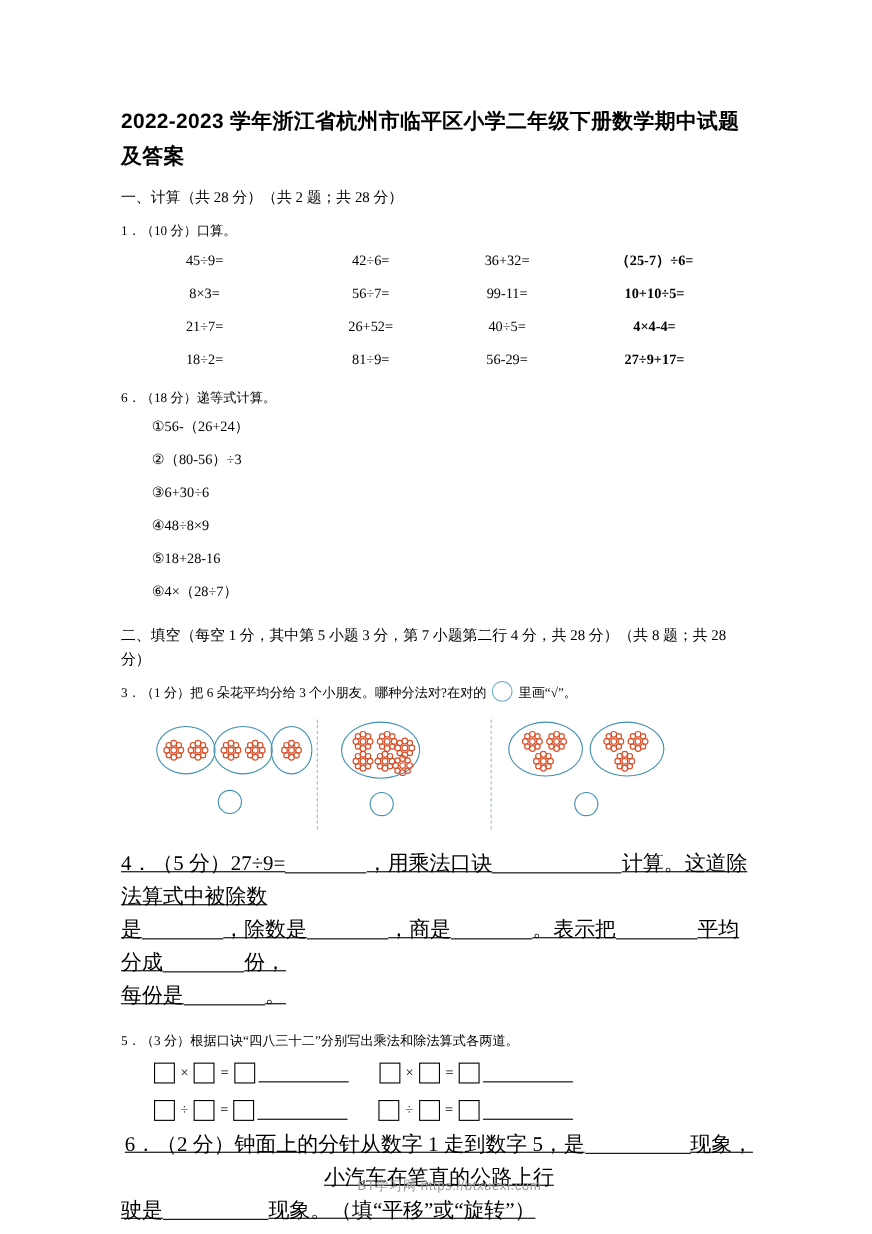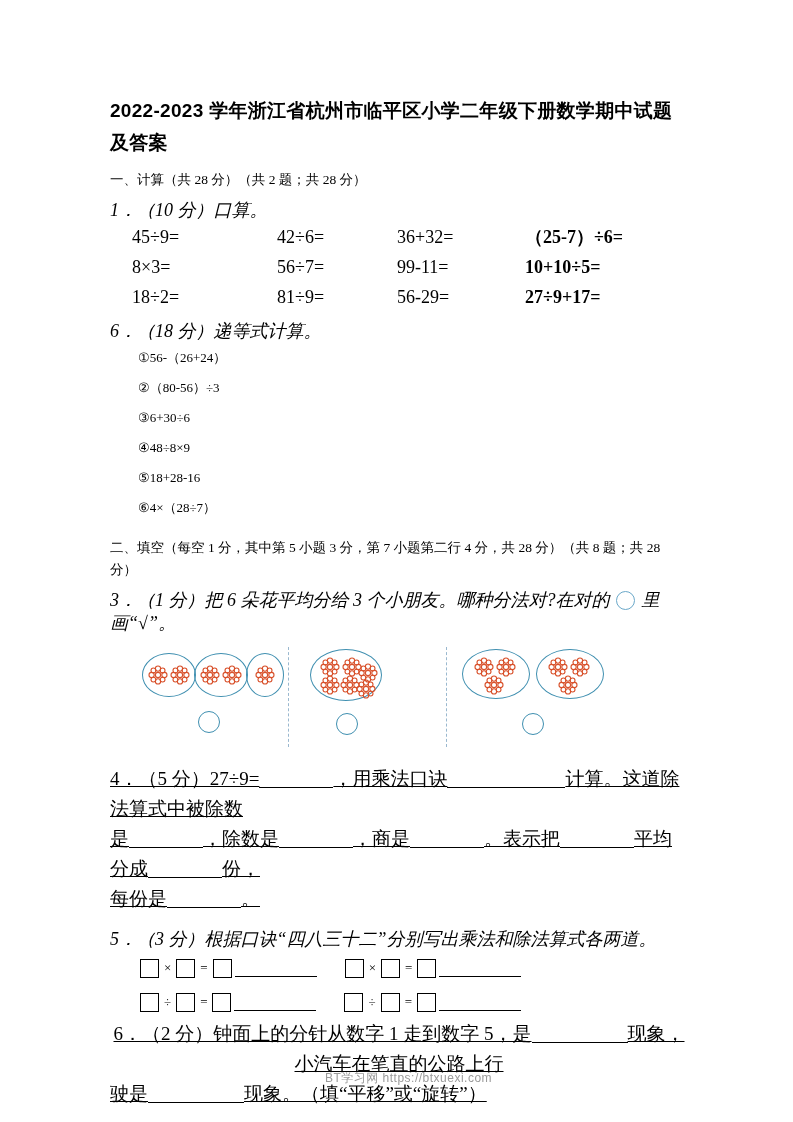--- a/index.html
+++ b/index.html
@@ -34,30 +34,30 @@
     line-height: 32px;
     letter-spacing: 0.3px;
     margin: 0 0 6px 0;
   }
   .sec-head {
     font-size: 13.5px;
     line-height: 22px;
     margin: 10px 0 2px 0;
   }
   .q {
-    font-size: 18px;
+    font-size: 12px;
     line-height: 23px;
     margin: 8px 0 0 0;
-    font-style: italic;
   }
   .oral-row {
     display: flex;
-    font-size: 18px;
+    font-size: 13px;
     line-height: 30px;
     margin-left: 22px;
+    text-align: center;
   }
   .oral-row span {
     display: inline-block;
   }
   .c1 { width: 108px; }
   .c2 { width: 120px; margin-left: 37px; }
   .c3 { width: 128px; }
   .c4 { width: 140px; font-weight: bold; }
   .step-line {
     font-size: 13px;
@@ -178,20 +178,26 @@
       <span class="c3">36+32=</span>
       <span class="c4">（25-7）÷6=</span>
     </div>
     <div class="oral-row">
       <span class="c1">8×3=</span>
       <span class="c2">56÷7=</span>
       <span class="c3">99-11=</span>
       <span class="c4">10+10÷5=</span>
     </div>
     <div class="oral-row">
+      <span class="c1">21÷7=</span>
+      <span class="c2">26+52=</span>
+      <span class="c3">40÷5=</span>
+      <span class="c4">4×4-4=</span>
+    </div>
+    <div class="oral-row">
       <span class="c1">18÷2=</span>
       <span class="c2">81÷9=</span>
       <span class="c3">56-29=</span>
       <span class="c4">27÷9+17=</span>
     </div>
 
     <div class="q">6．（18 分）递等式计算。</div>
     <div class="step-line">①56-（26+24）</div>
     <div class="step-line">②（80-56）÷3</div>
     <div class="step-line">③6+30÷6</div>

